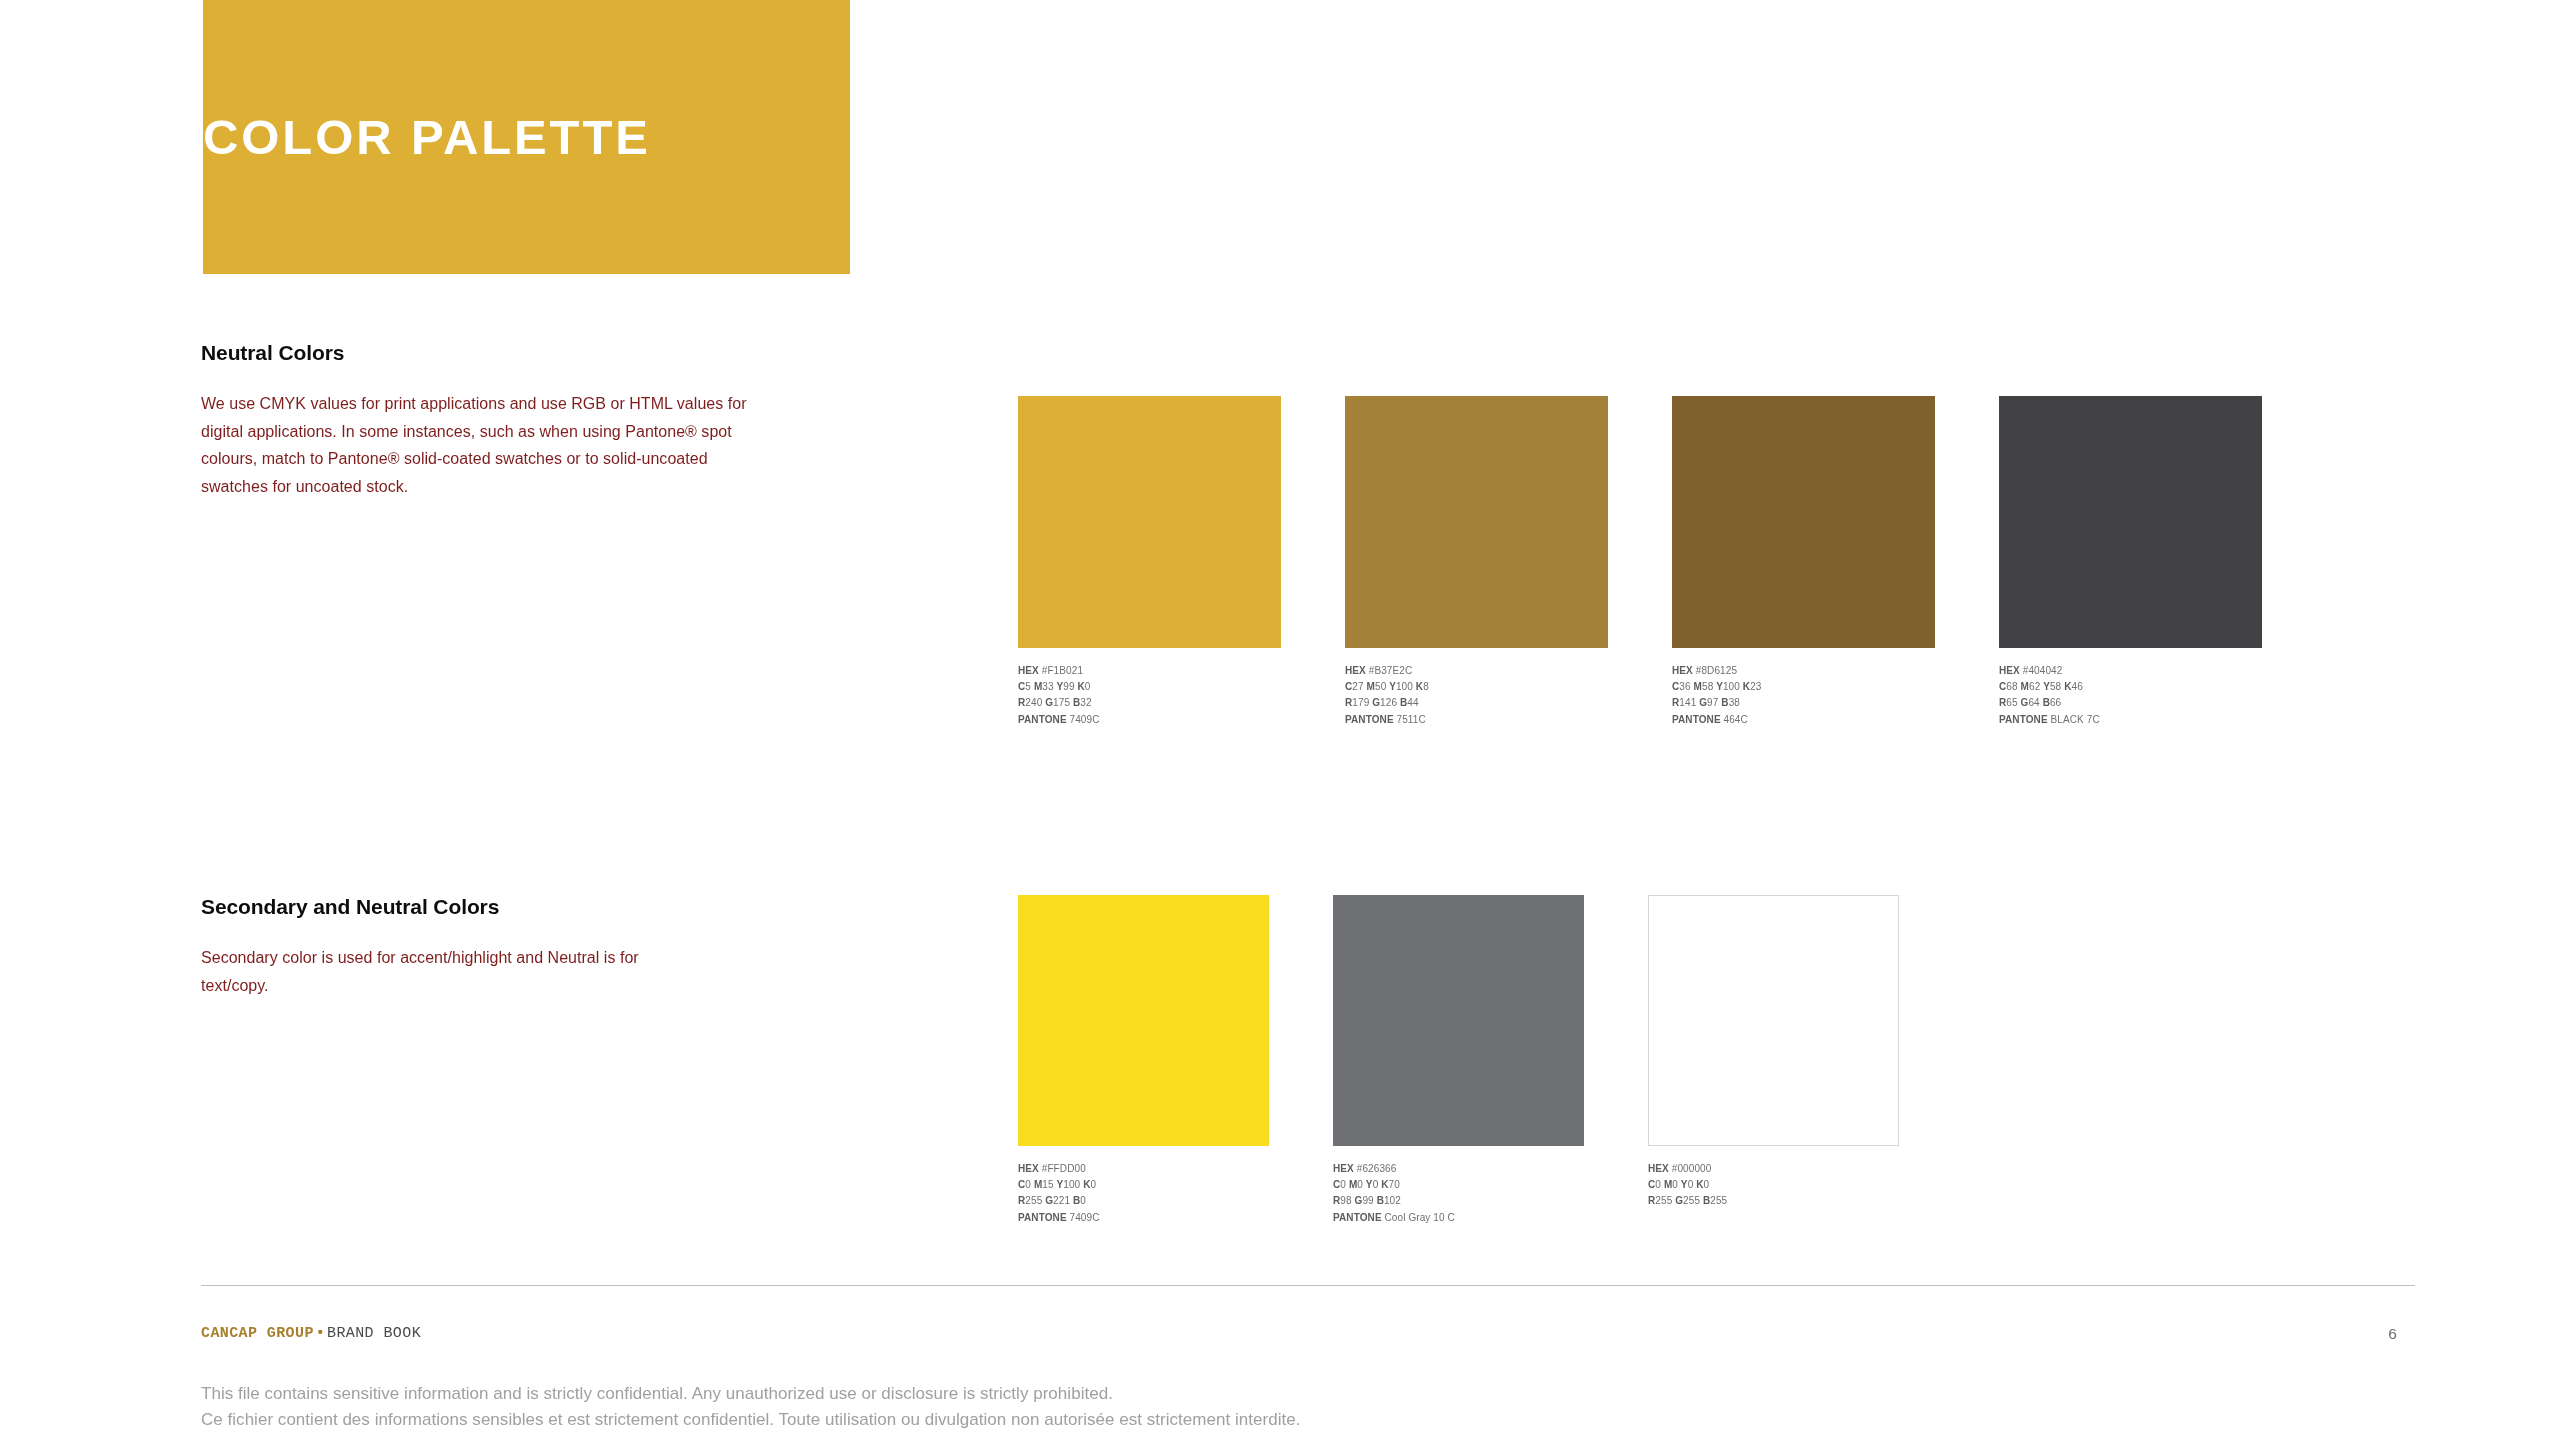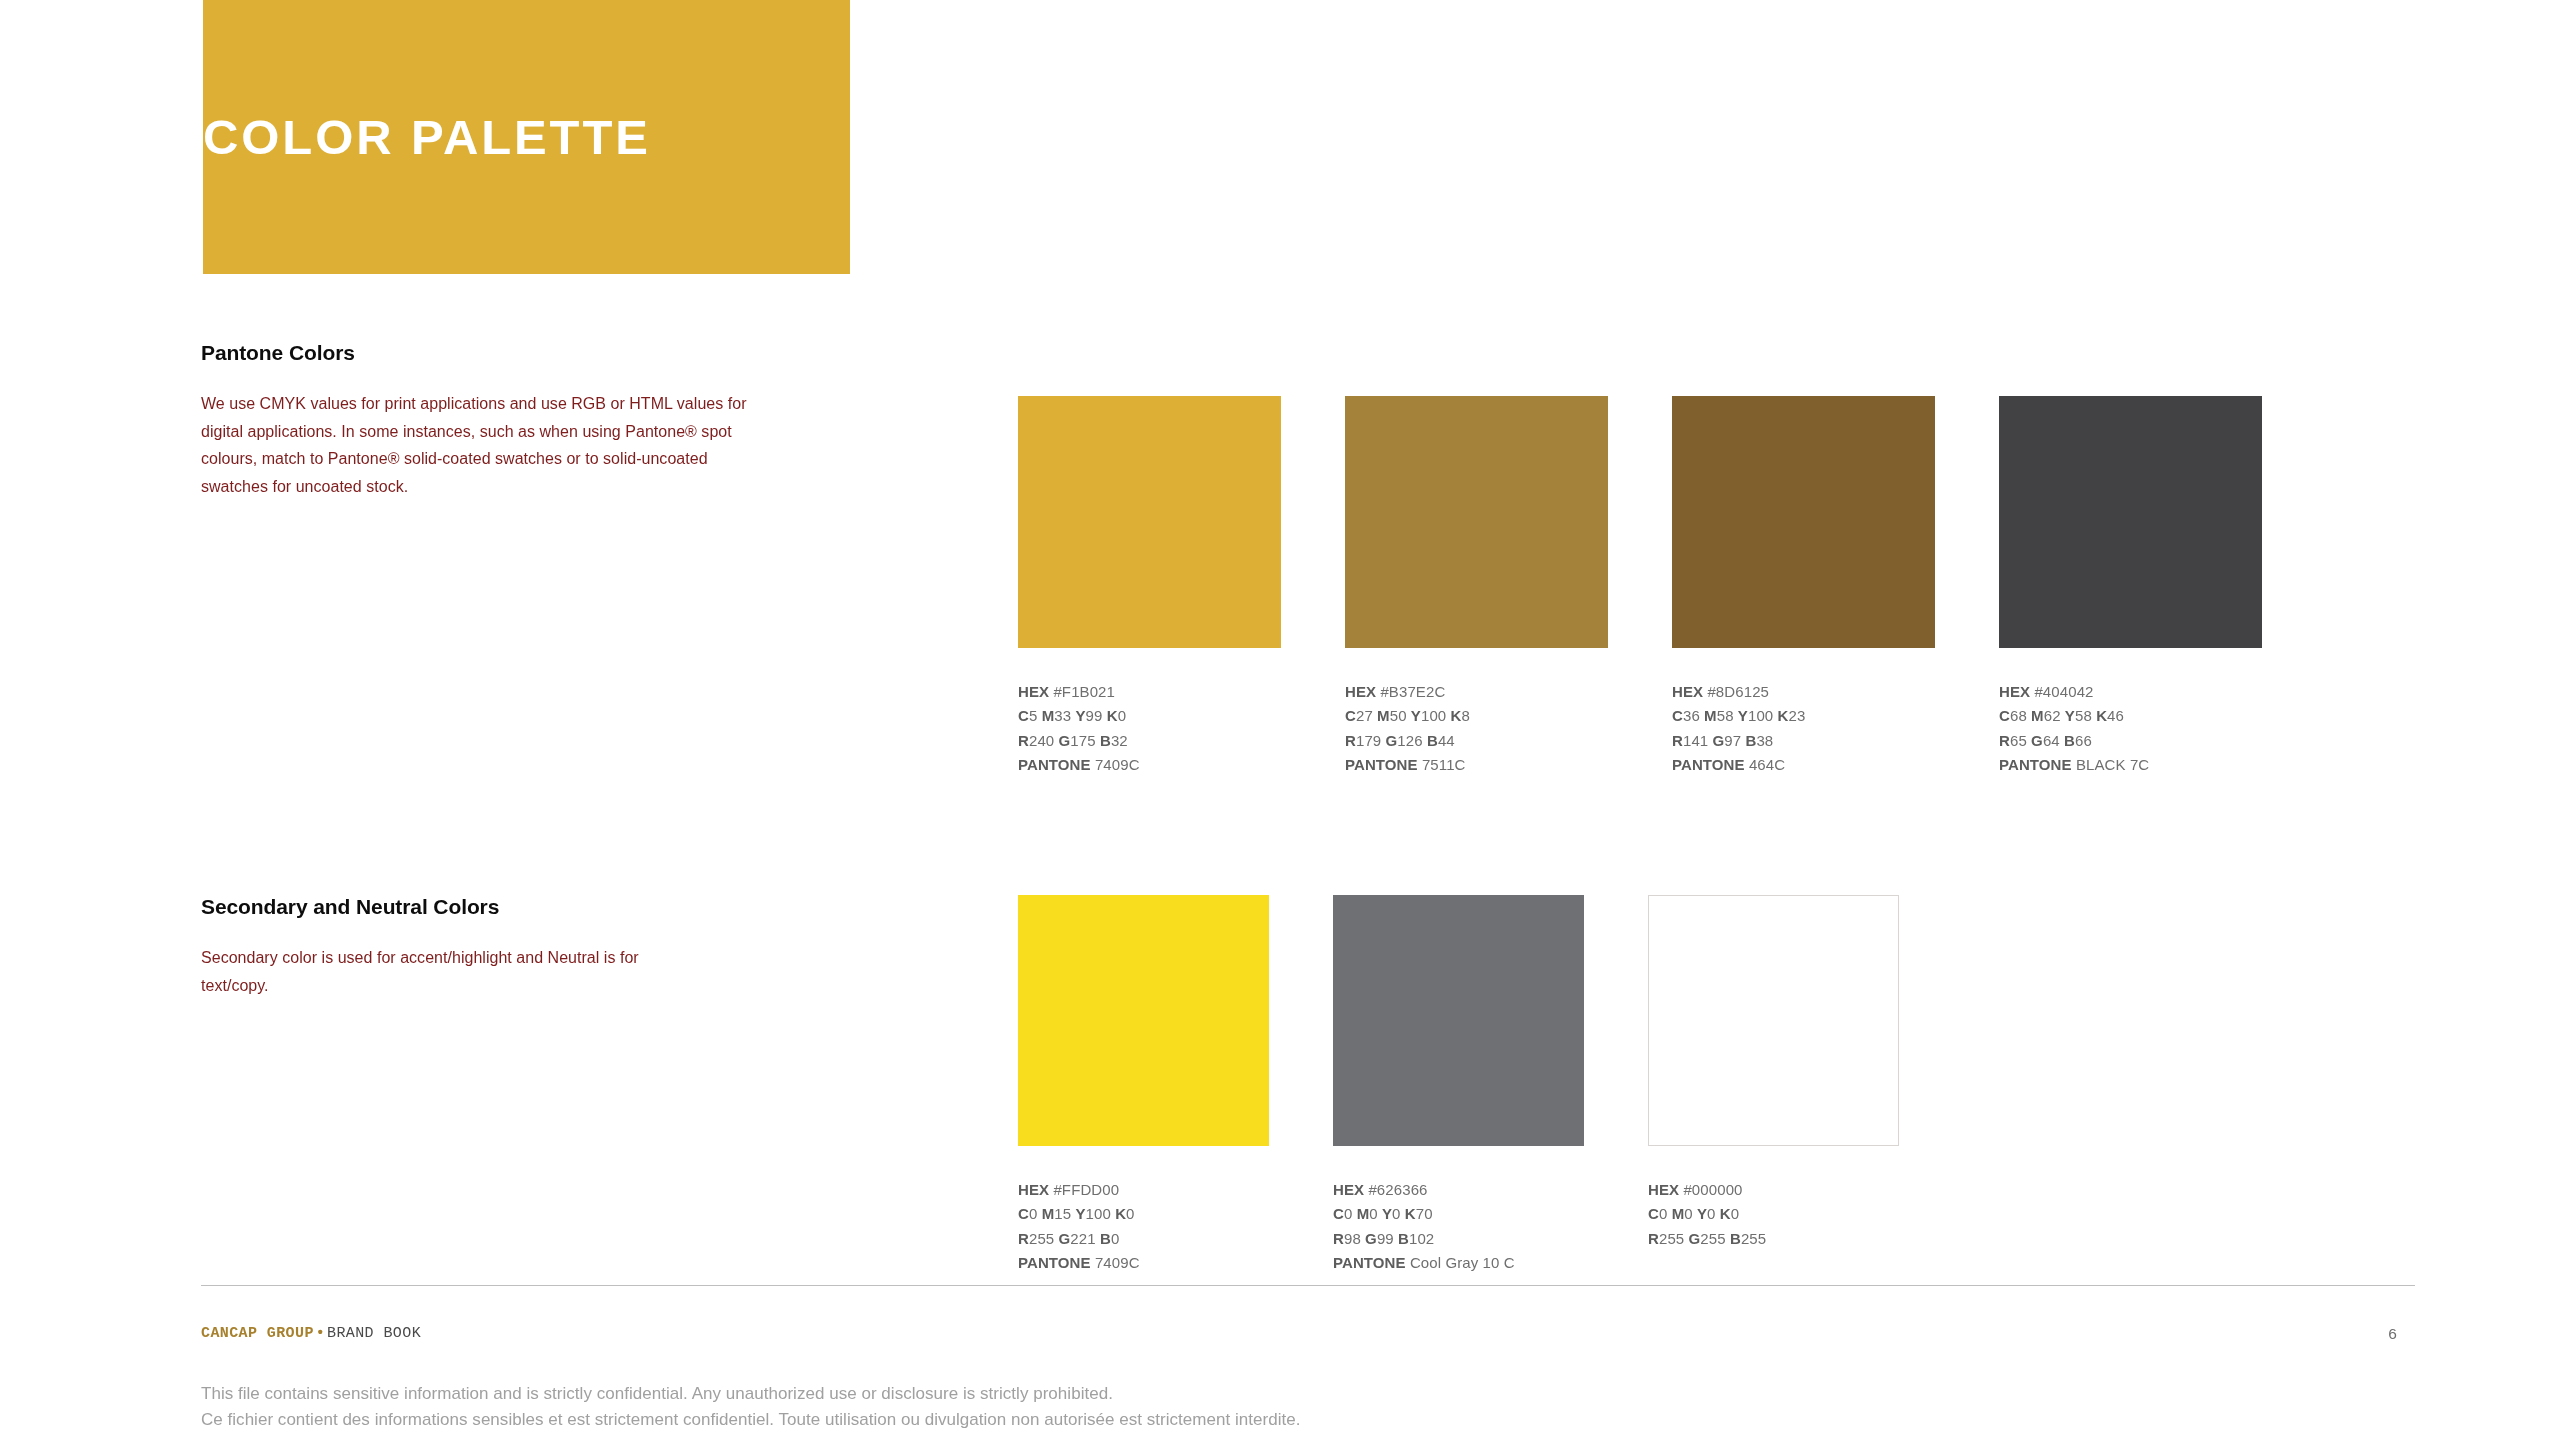--- a/index.html
+++ b/index.html
@@ -63,22 +63,22 @@
     width: 263px;
     height: 252px;
   }
   .row-secondary .swatch-chip {
     width: 251px;
     height: 251px;
   }
   .swatch-chip.bordered { border: 1.3px solid #d8d5d2; background: #ffffff; }
 
   .swatch-meta {
-    margin-top: 32px;
-    font-size: 15px;
+    margin-top: 15px;
+    font-size: 10px;
     line-height: 1.62;
     color: #6f6f6f;
     letter-spacing: 0.1px;
     white-space: nowrap;
   }
   .swatch-meta .k { font-weight: 700; color: #5d5d5d; }
   .swatch-meta .line { display: block; }
 
   
   .footer { position: absolute; left: 0; top: 1285px; width: 2576px; }
@@ -126,21 +126,21 @@
   .footer-disclaimer .line { display: block; }
 </style>
 </head>
 <body>
 
 <div class="title-banner">
   <div class="title-text">COLOR PALETTE</div>
 </div>
 
 <div class="section sec-primary">
-  <div class="section-heading">Pantone Colors</div>
+  <div class="section-heading">Neutral Colors</div>
   <div class="section-desc">We use CMYK values for print applications and use RGB or HTML values for digital applications. In some instances, such as when using Pantone® spot colours, match to Pantone® solid-coated swatches or to solid-uncoated swatches for uncoated stock.</div>
 </div>
 
 <div class="swatch-row row-primary" id="primary-row">
     <div class="swatch-cell">
       <div class="swatch-chip" style="background: rgb(221, 175, 53);"></div>
       <div class="swatch-meta">
         <span class="line"><span class="k">HEX</span> #F1B021</span>
         <span class="line"><span class="k">C</span>5 <span class="k">M</span>33 <span class="k">Y</span>99 <span class="k">K</span>0</span>
         <span class="line"><span class="k">R</span>240 <span class="k">G</span>175 <span class="k">B</span>32</span>

